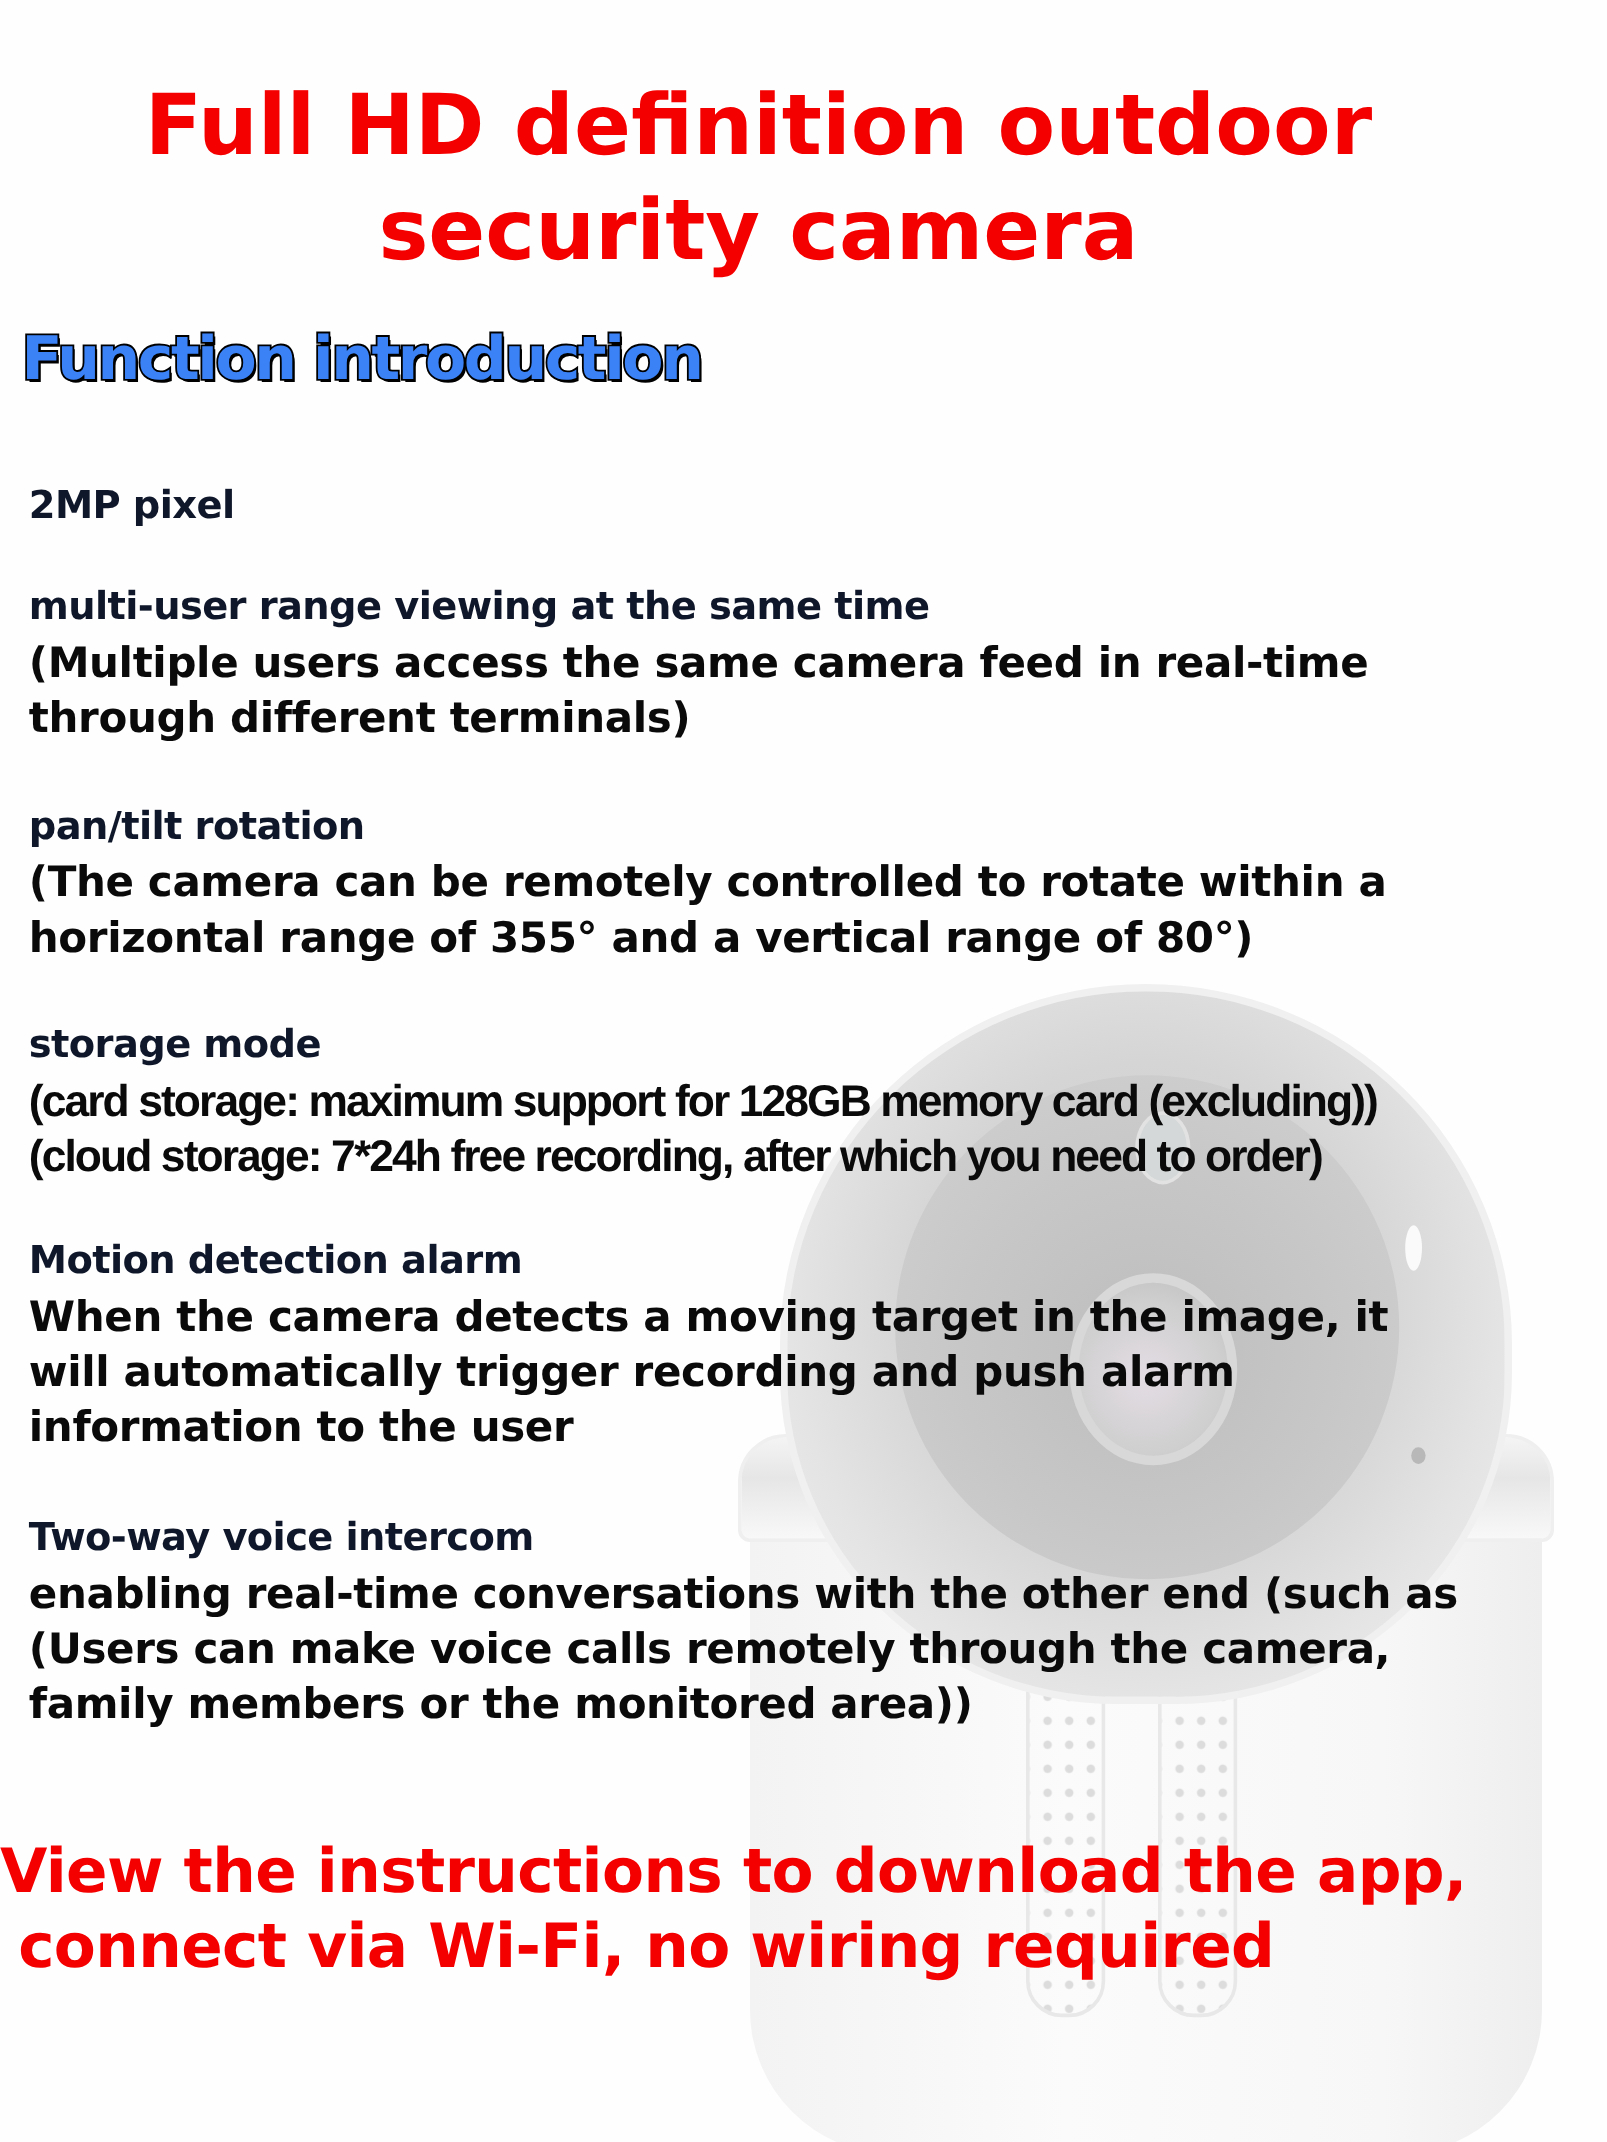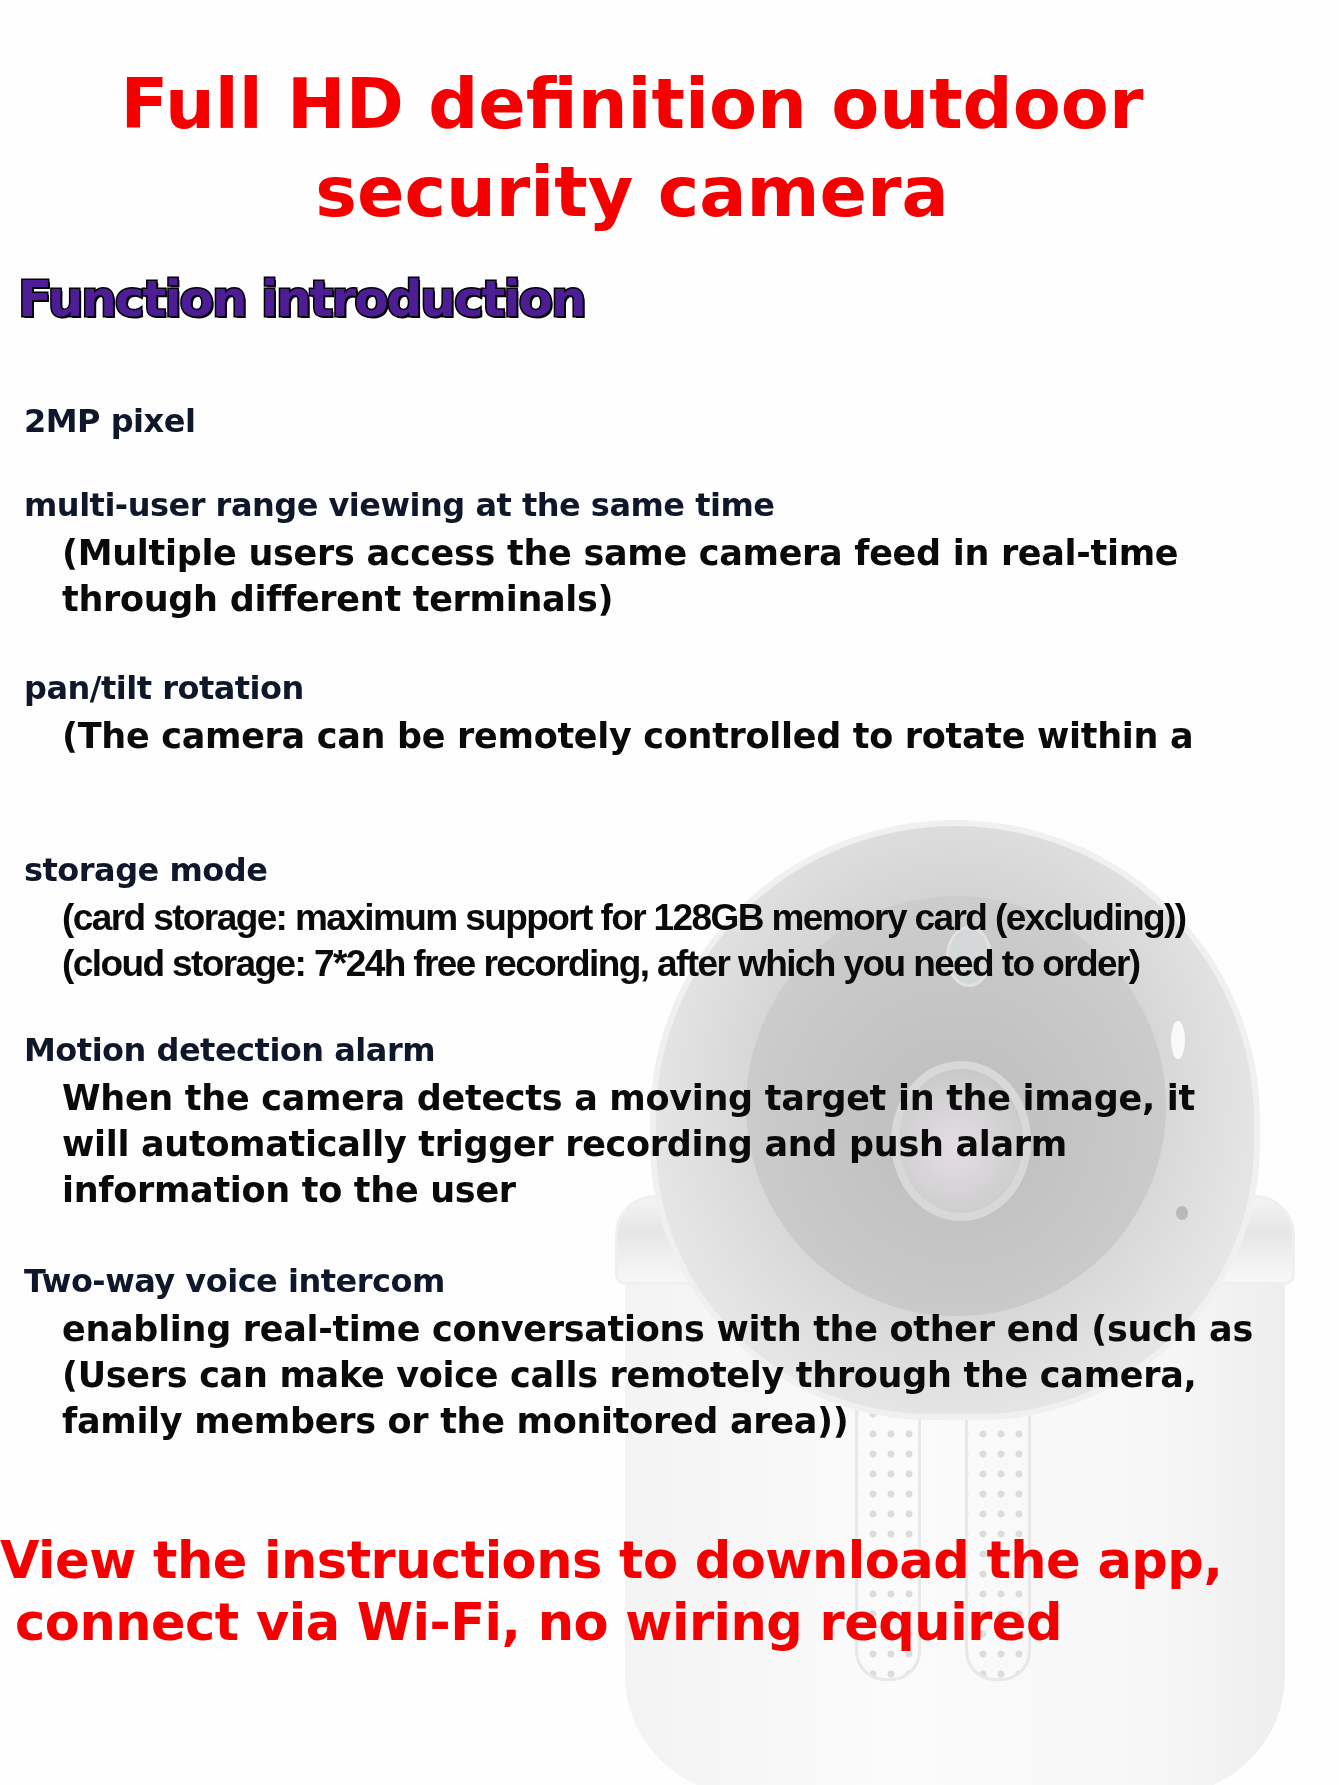--- a/index.html
+++ b/index.html
@@ -71,39 +71,39 @@
     .title {
       position: absolute; left: 0; top: 60px; width: 1264px;
       text-align: center; color: #f40000;
       font-family: "DejaVu Sans", sans-serif; font-weight: bold;
       font-size: 70px; line-height: 88px;
     }
     .subtitle {
       position: absolute; left: 18px; top: 270px;
       font-family: "DejaVu Sans", sans-serif; font-weight: bold;
       font-size: 50px; letter-spacing: -2px;
-      color: #4c1d95;
+      color: #3b82f6;
       -webkit-text-stroke: 3px #000000;
       paint-order: stroke fill;
       text-shadow: 2px 2px 0 #000;
     }
     .section { position: absolute; left: 24px; width: 1310px; }
     .sec-heading {
       color: #0f172a; font-family: "DejaVu Sans", sans-serif; font-weight: bold;
       font-size: 32px; line-height: 50px; letter-spacing: -0.5px;
     }
     .sec-desc {
       color: #0a0a0a; font-family: "DejaVu Sans", sans-serif; font-weight: bold;
       font-size: 35px; line-height: 46px; letter-spacing: -0.3px;
     }
     .sec-desc.condensed {
       font-family: "Liberation Sans", sans-serif; font-weight: bold;
       font-size: 37px; letter-spacing: -1.6px;
     }
-    .sec-desc .line { display: block; white-space: nowrap; margin-left: 38px; }
+    .sec-desc .line { display: block; white-space: nowrap; }
     .footer {
       position: absolute; left: 0; top: 1530px; width: 1077px;
       text-align: center; color: #f40000;
       font-family: "DejaVu Sans", sans-serif; font-weight: bold;
       font-size: 51px; line-height: 62px; letter-spacing: -0.5px;
     }
     .footer .line, .title .line { display: block; white-space: nowrap; }
   </style>
 </head>
 <body>
@@ -140,20 +140,21 @@
     <div class="sec-desc">
       <span class="line">(Multiple users access the same camera feed in real-time</span>
       <span class="line">through different terminals)</span>
     </div>
   </div>
 
   <div class="section" style="top:663px;">
     <div class="sec-heading">pan/tilt rotation</div>
     <div class="sec-desc">
       <span class="line">(The camera can be remotely controlled to rotate within a</span>
+      <span class="line">horizontal range of 355° and a vertical range of 80°)</span>
     </div>
   </div>
 
   <div class="section" style="top:845px;">
     <div class="sec-heading">storage mode</div>
     <div class="sec-desc condensed">
       <span class="line">(card storage: maximum support for 128GB memory card (excluding))</span>
       <span class="line">(cloud storage: 7*24h free recording, after which you need to order)</span>
     </div>
   </div>

